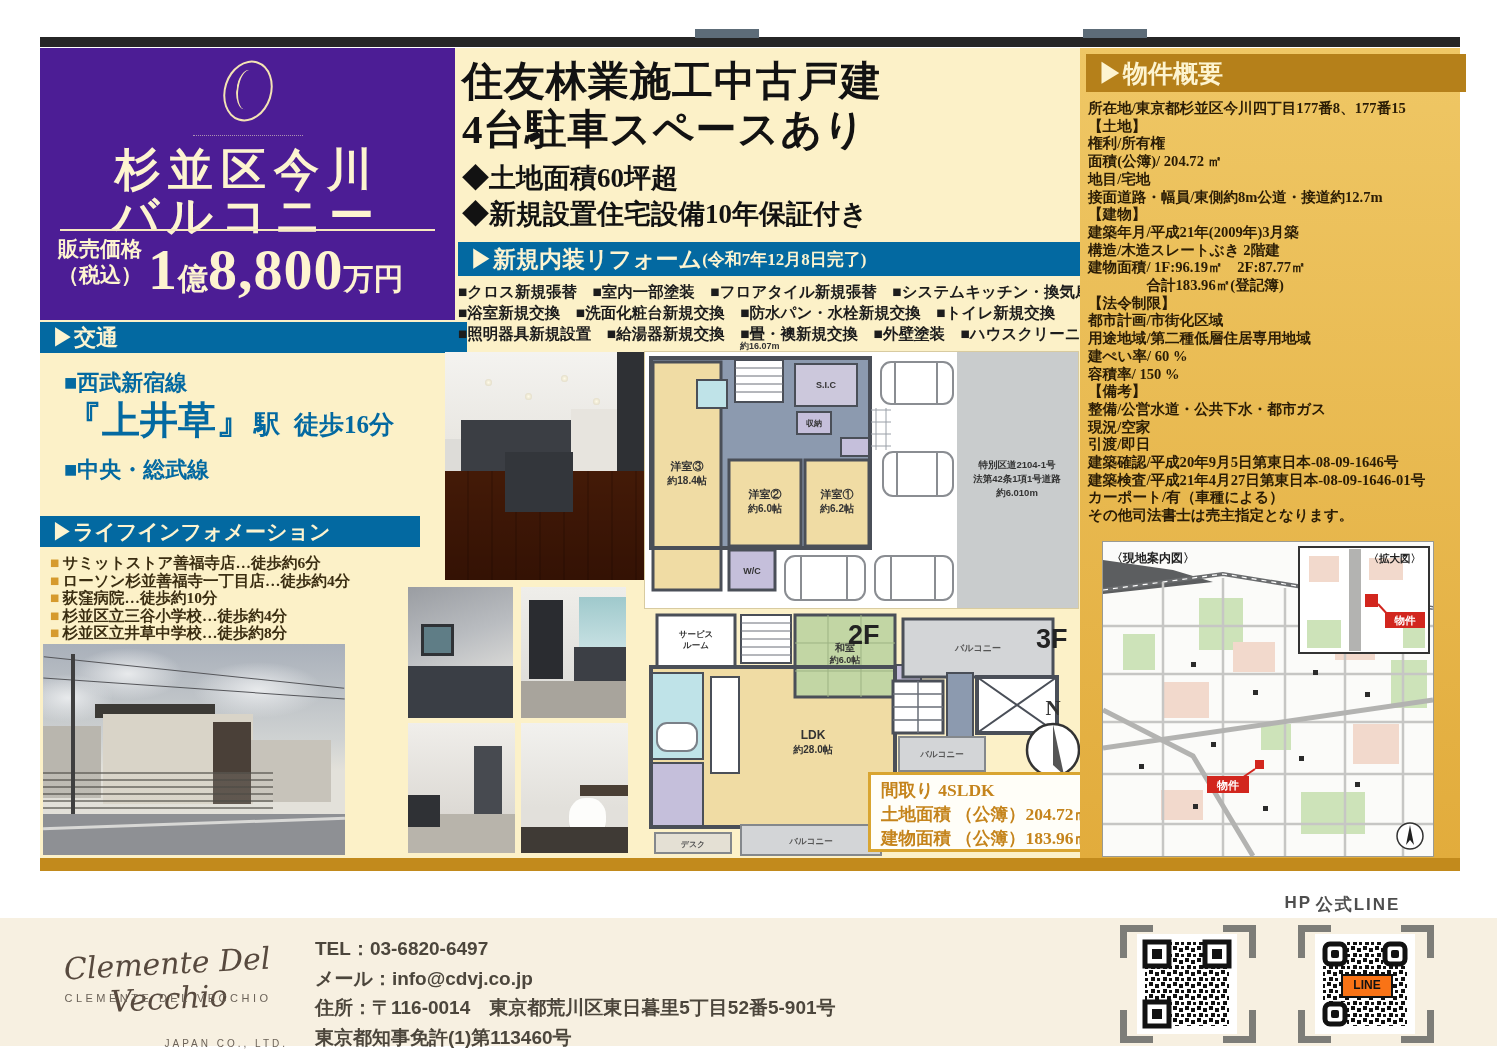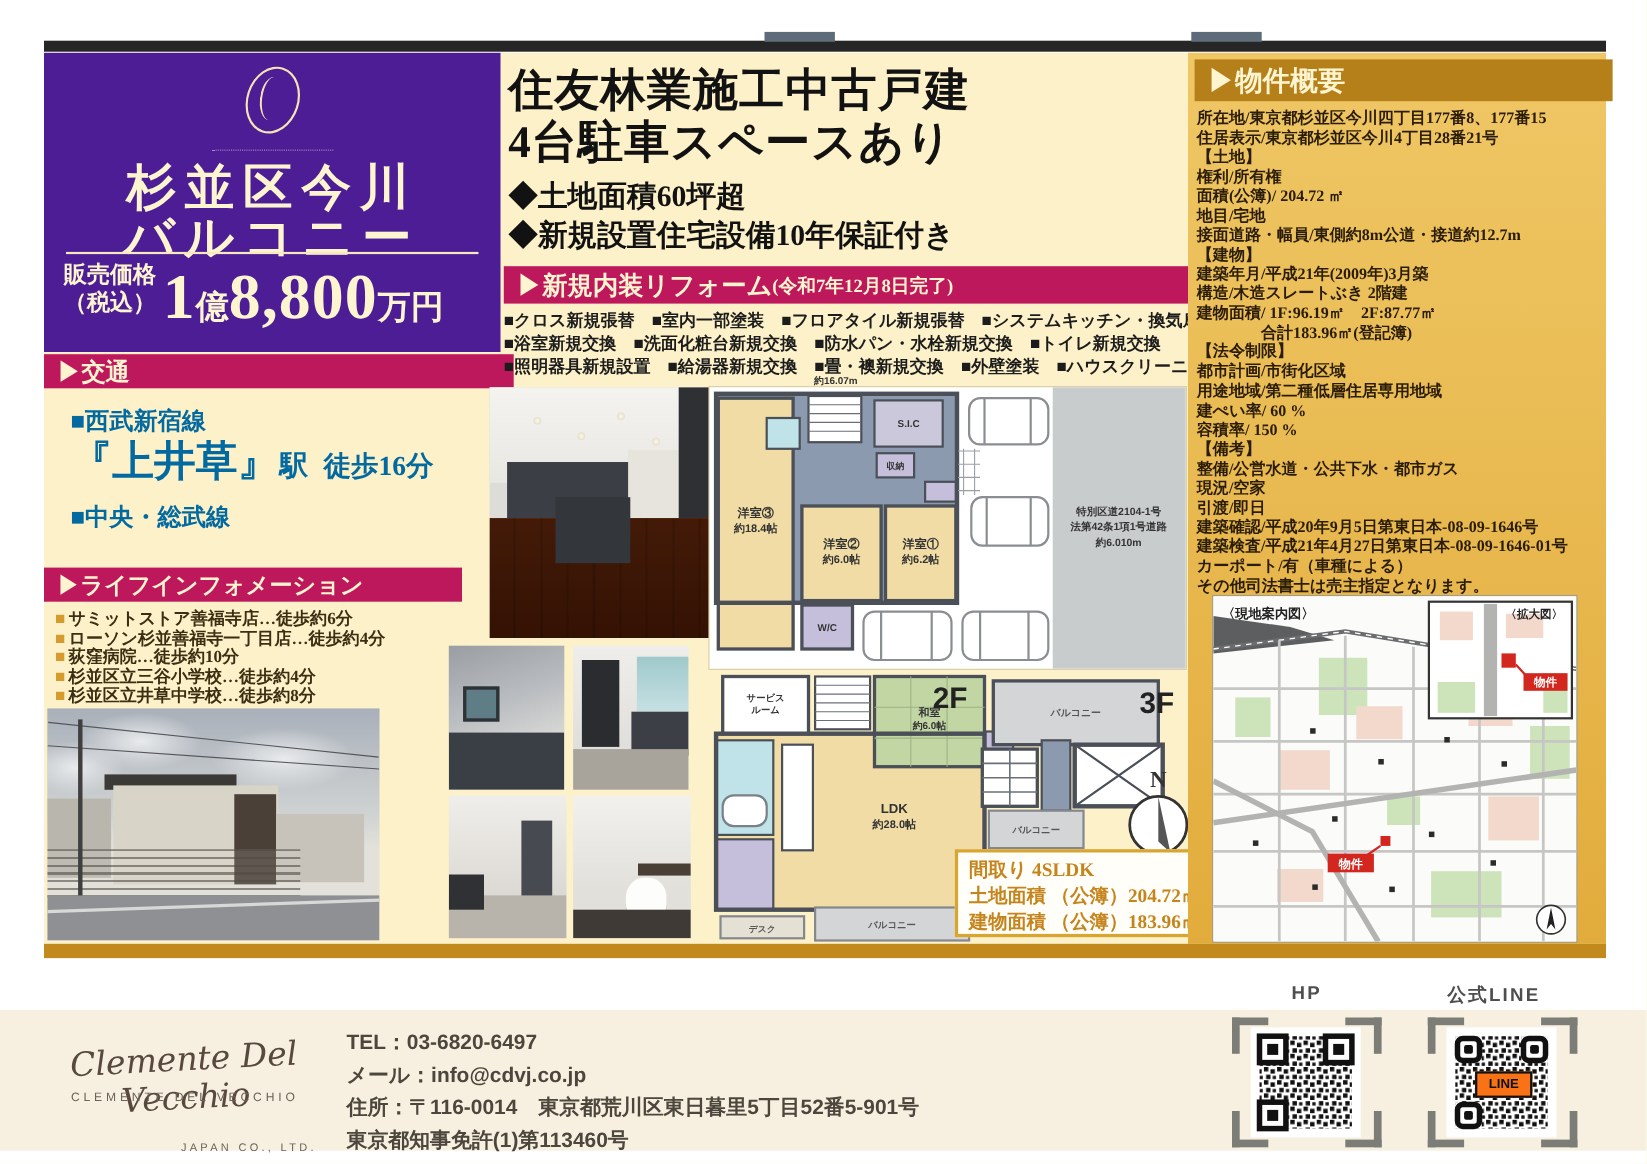--- a/index.html
+++ b/index.html
@@ -17,21 +17,21 @@
   .logo-wrap{left:0;top:12px;width:415px;text-align:center;}
   .logo-ellipse{display:inline-block;width:44px;height:58px;border:2px solid #f4e4b4;border-radius:50%;transform:rotate(18deg);position:relative;}
   .logo-ellipse span{position:absolute;left:10px;top:8px;width:20px;height:40px;border-left:2px solid #f4e4b4;border-radius:50%;transform:rotate(-10deg);}
   .logo-caption{height:6px;border-bottom:1px dotted rgba(250,238,200,.55);width:110px;margin:3px auto 0;}
   .l-title{left:0;width:415px;text-align:center;font-size:45px;letter-spacing:8px;font-weight:600;}
   .l-div{left:20px;top:181px;width:375px;height:2px;background:#f6e9c0;}
   .price-row{left:18px;top:188px;width:385px;height:80px;display:flex;}
   .price-label{font-size:21px;line-height:26px;font-weight:600;}
   .price-val{font-size:30px;font-weight:600;margin-left:6px;white-space:nowrap;}
   .price-val b{font-size:58px;font-weight:600;letter-spacing:1px;}
-  .bar{background:#be185d;color:#fdf4d0;font-weight:700;display:flex;align-items:center;padding-left:12px;}
+  .bar{background:#0369a1;color:#fdf4d0;font-weight:700;display:flex;align-items:center;padding-left:12px;}
   .traffic-bar{left:0;top:274px;width:415px;height:31px;font-size:22px;}
   .traffic{left:24px;top:312px;color:#0369a1;}
   .t-line{font-size:22px;font-weight:700;margin-top:8px;}
   .t-sta{font-size:38px;font-weight:700;line-height:44px;}
   .t-sta small{font-size:26px;}
   .t-walk{font-size:25px;font-weight:700;margin-left:14px;}
   .life-bar{left:0;top:468px;width:368px;height:31px;font-size:21px;}
   .life{left:10px;top:506px;color:#3b2e12;}
   .life div{font-size:15.5px;font-weight:700;line-height:17.5px;font-family:"Liberation Serif",serif;}
   .life .bl{color:#d69a2d;margin-right:3px;}
@@ -333,21 +333,20 @@
   <div class="abs madori">
     <div>間取り 4SLDK</div>
     <div>土地面積 （公簿）204.72㎡</div>
     <div>建物面積 （公簿）183.96㎡</div>
   </div>
 
   <div class="abs r-col"></div>
   <div class="abs bar r-bar">▶物件概要</div>
   <div class="abs r-lines">
     <div>所在地/東京都杉並区今川四丁目177番8、177番15</div>
-    <div>住居表示/東京都杉並区今川4丁目28番21号</div>
     <div>【土地】</div>
     <div>権利/所有権</div>
     <div>面積(公簿)/ 204.72 ㎡</div>
     <div>地目/宅地</div>
     <div>接面道路・幅員/東側約8m公道・接道約12.7m</div>
     <div>【建物】</div>
     <div>建築年月/平成21年(2009年)3月築</div>
     <div>構造/木造スレートぶき 2階建</div>
     <div>建物面積/ 1F:96.19㎡　2F:87.77㎡</div>
     <div>　　　　合計183.96㎡(登記簿)</div>
@@ -428,21 +427,21 @@
       <text x="8" y="20" font-size="12" font-weight="bold" fill="#222">〈現地案内図〉</text>
 
       <circle cx="307" cy="294" r="13" fill="#ffffff" stroke="#333" stroke-width="1.5"></circle>
       <polygon points="307,283 311,303 307,298 303,303" fill="#222"></polygon>
     </svg>
   </div>
 </div>
 
 <div class="abs flyer-bottom"></div>
 
-<div class="abs qr-label" style="left:1118px;">HP</div>
+<div class="abs qr-label" style="left:1172px;text-align:right;">HP</div>
 <div class="abs qr-label" style="left:1288px;">公式LINE</div>
 
 <div class="abs footer"></div>
 
 <div class="abs sig">Clemente Del Vecchio</div>
 <div class="abs caps1">CLEMENTE DEL VECCHIO</div>
 <div class="abs caps2">JAPAN CO., LTD.</div>
 
 <div class="abs contact">
   <div>TEL：03-6820-6497</div>

